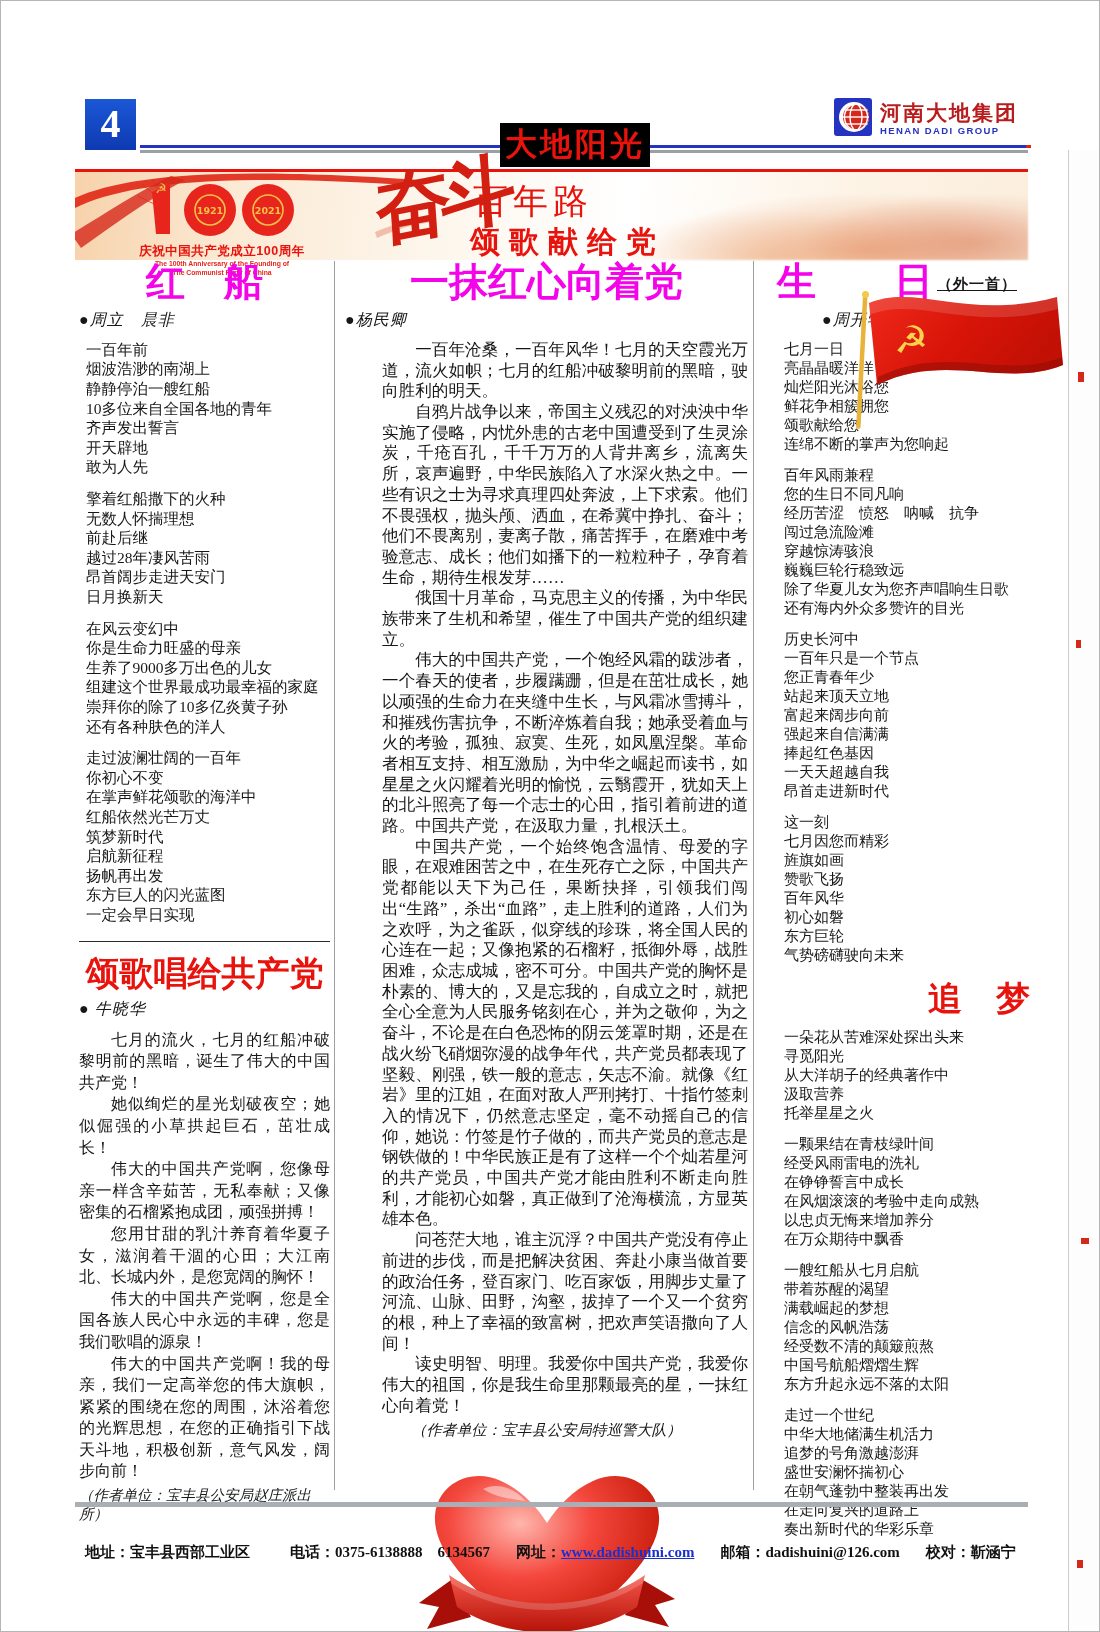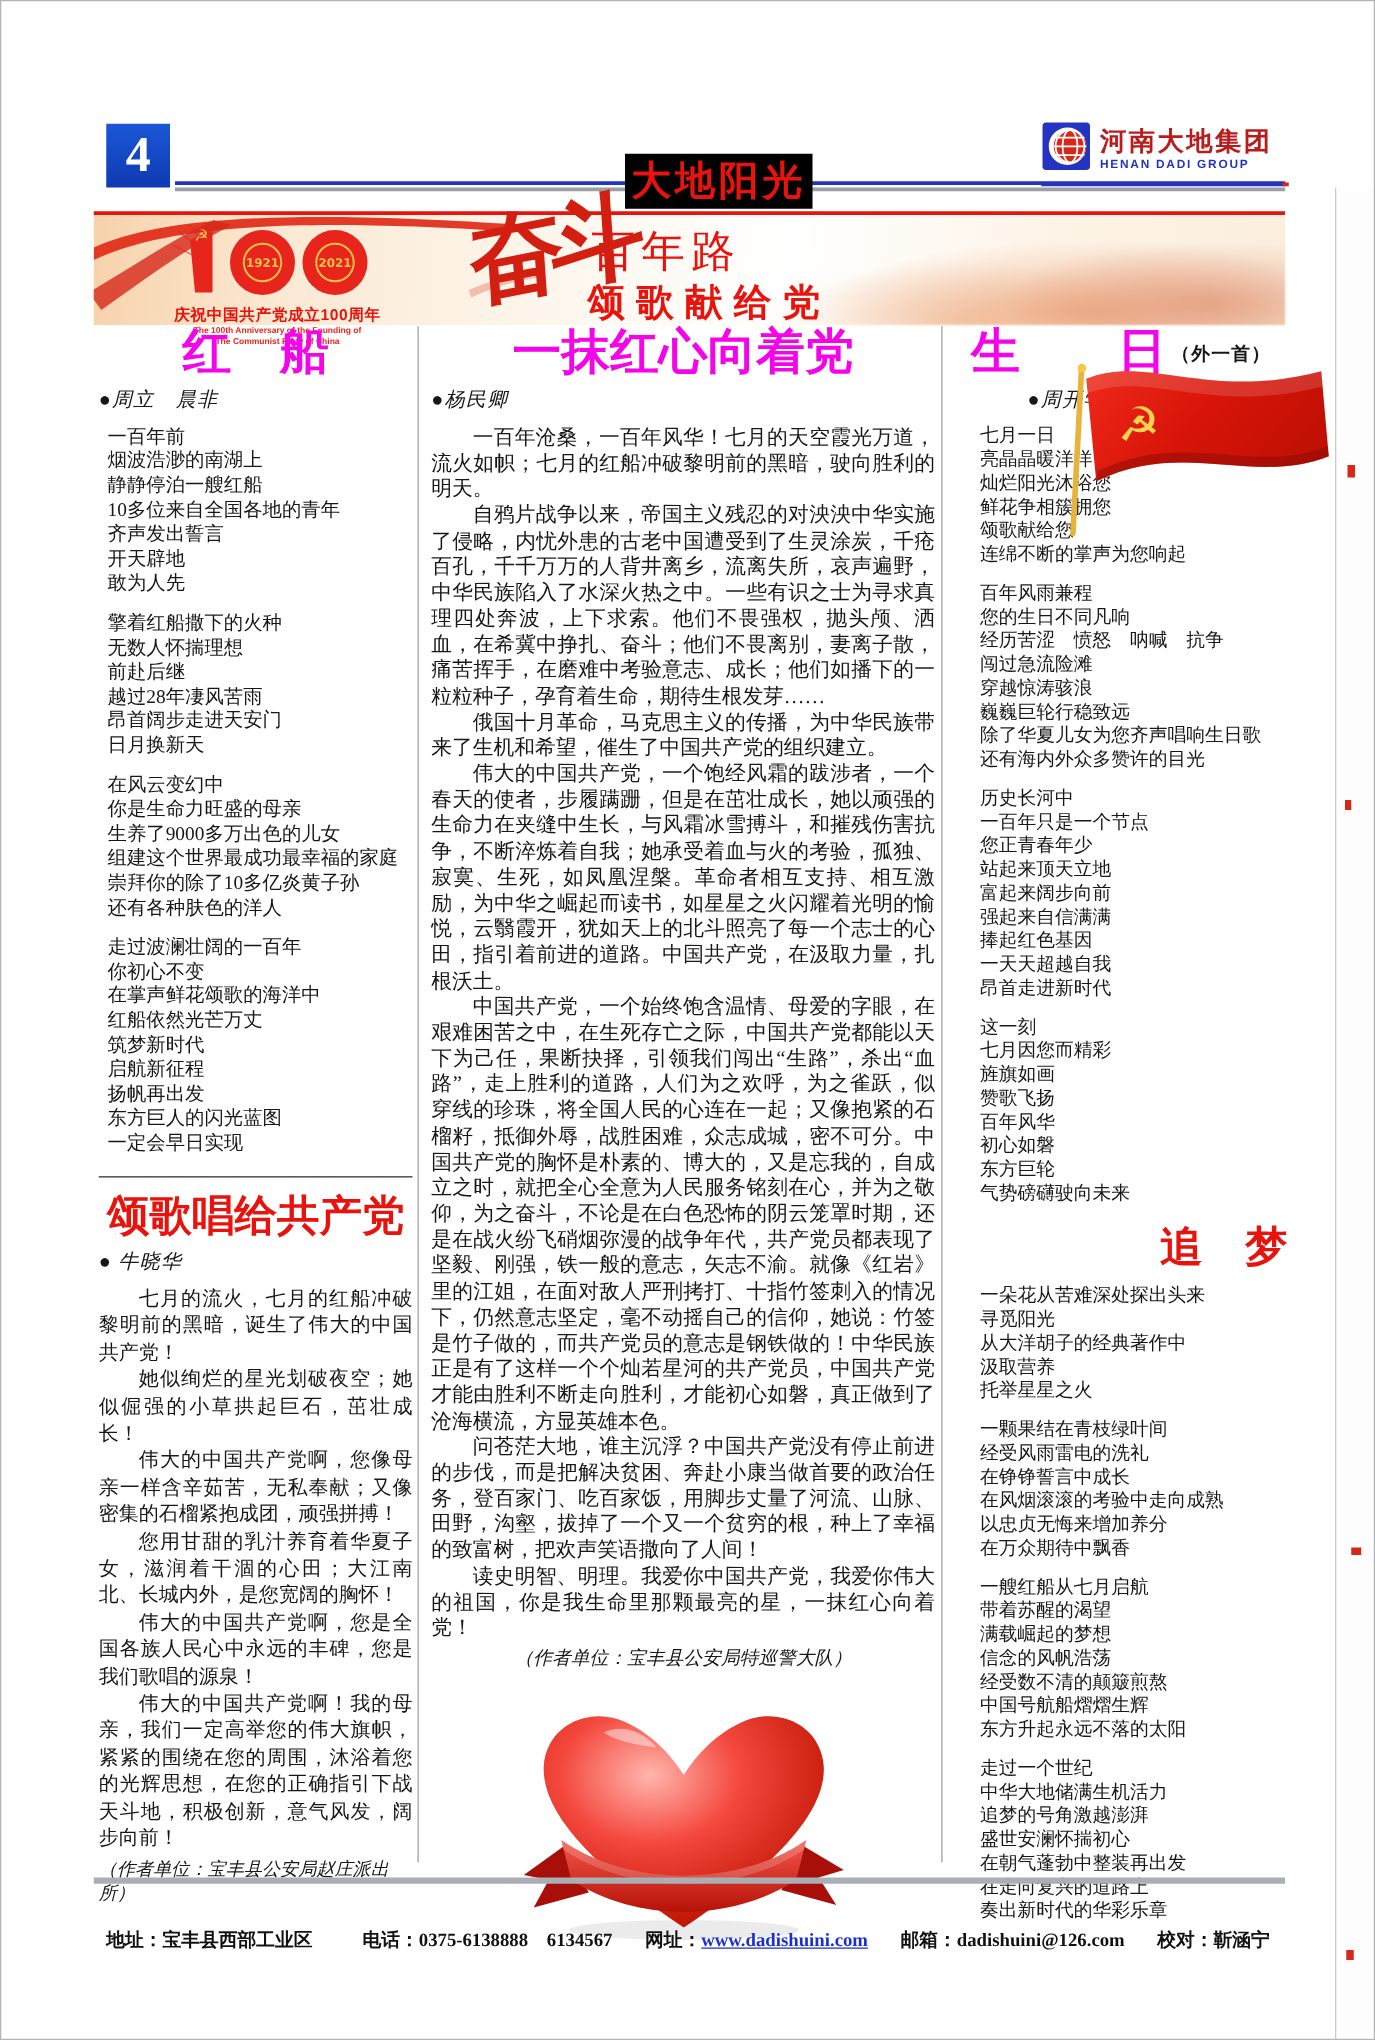--- a/index.html
+++ b/index.html
@@ -63,34 +63,34 @@
   .divider{position:absolute;top:261px;width:1px;height:1229px;background:#9aa0a6;}
   .col{position:absolute;top:261px;}
   .col-left{left:79px;width:251px;}
   .col-mid{left:345px;width:403px;}
   .col-right{left:764px;width:266px;}
 
   .poem-title{
     text-align:center;color:#f304e9;font-size:39px;font-weight:900;line-height:1.1;
     font-family:"Liberation Sans","DejaVu Sans",sans-serif;white-space:nowrap;
   }
-  .poem-subtitle{color:#171717;font-size:15px;font-weight:bold;letter-spacing:1px;vertical-align:6px;margin-left:4px;font-family:"Liberation Serif",serif;}
+  .poem-subtitle{color:#171717;font-size:15px;font-weight:bold;letter-spacing:1px;vertical-align:6px;margin-left:4px;font-family:"Liberation Serif",serif;text-decoration:underline;}
   .red-title{
     text-align:center;color:#e8130c;font-size:34px;font-weight:900;line-height:1.15;
     font-family:"Liberation Sans","DejaVu Sans",sans-serif;white-space:nowrap;
   }
   .author{font-size:16px;font-style:italic;margin:6px 0 9px;letter-spacing:1px;}
 
   .poem{font-size:15.5px;line-height:19.6px;}
   .poem .stanza{margin-bottom:12px;}
   .col-left .poem{padding-left:7px;}
   .col-right .poem{padding-left:20px;font-size:15px;line-height:19px;}
 
   .prose p{margin:0;text-align:justify;text-indent:2em;}
-  .prose-mid p{font-size:16.6px;line-height:20.7px;}
+  .prose-mid p{font-size:16.6px;line-height:20.7px;margin-left:37px;}
   .prose-left p{font-size:16px;line-height:21.6px;}
   .unit{font-size:14.5px;font-style:italic;margin-top:4px;}
   .unit-mid{text-align:center;font-size:15px;line-height:21px;}
 
   .section-rule{border:0;border-top:1.5px solid #2a2a2a;margin:16px 0 12px 0;}
 
   .flag-wrap{position:absolute;left:851px;top:291px;z-index:4;}
   .heart-wrap{text-align:center;margin-top:14px;}
 
   

